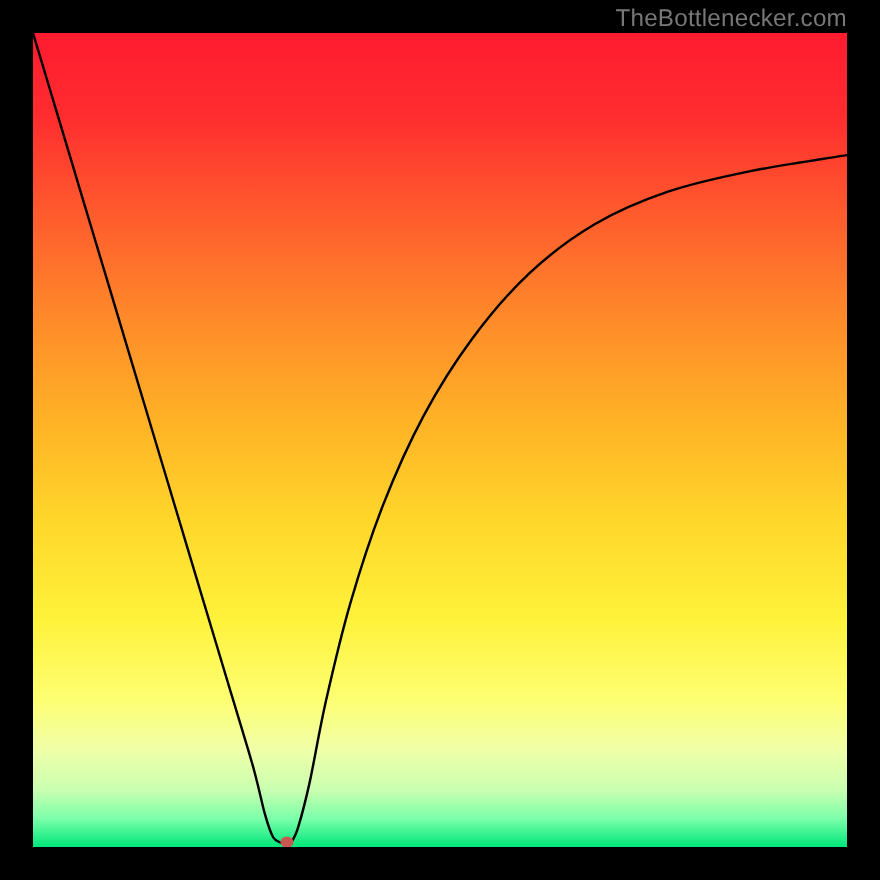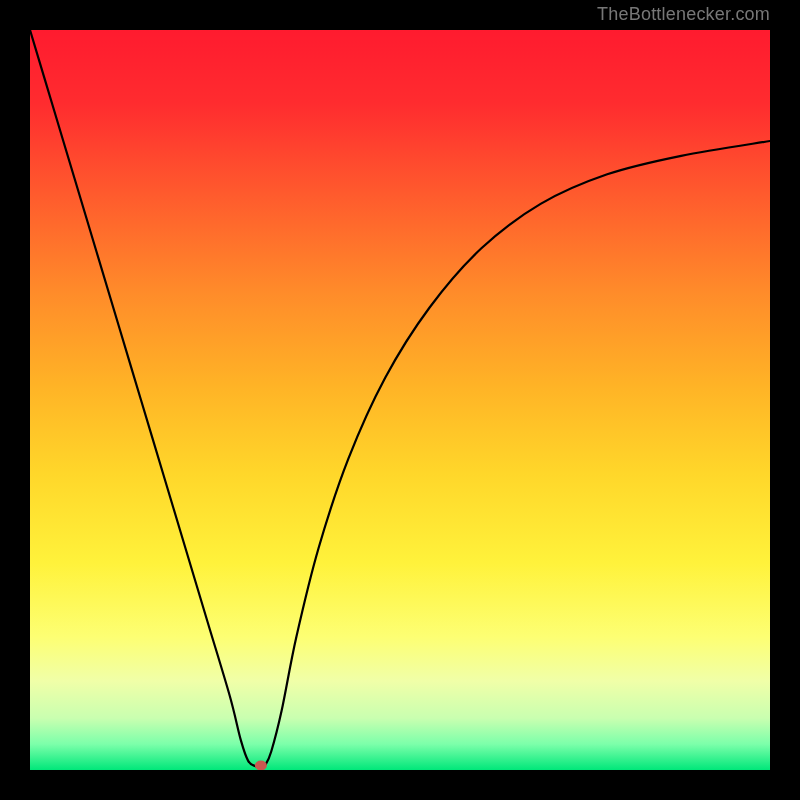--- a/index.html
+++ b/index.html
@@ -25,21 +25,21 @@
     left: 30px;
     width: 740px;
     height: 740px;
     overflow: hidden;
   }
   .watermark {
     position: absolute;
     top: 4px;
     right: 30px;
     color: #777;
-    font-size: 18px;
+    font-size: 22px;
     letter-spacing: 0.2px;
     font-weight: 500;
   }
   svg {
     display: block;
   }
 </style>
 </head>
 <body>
 

